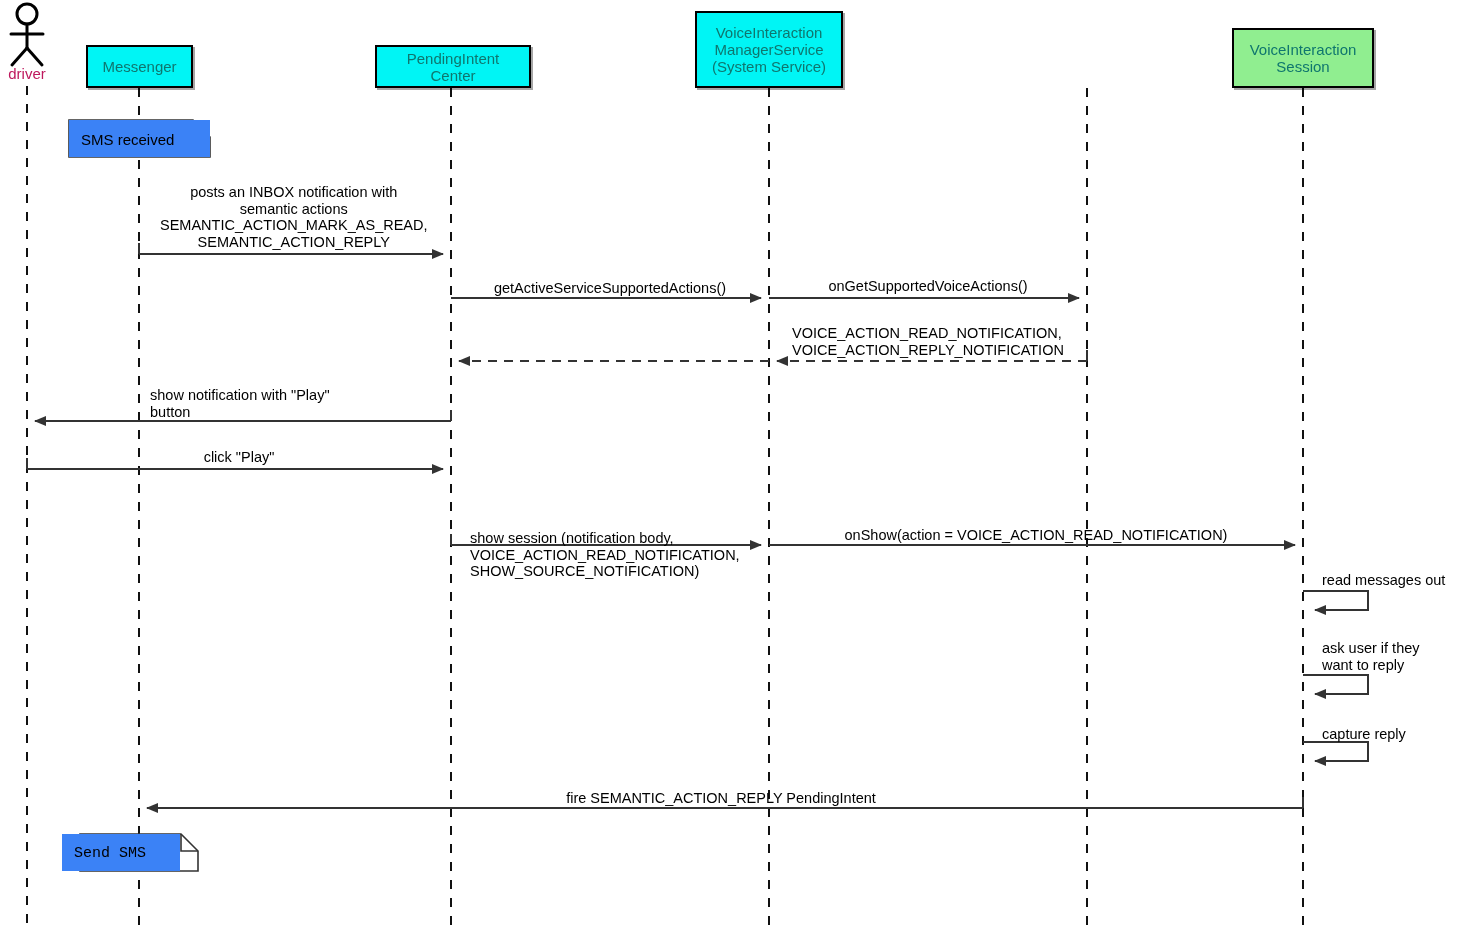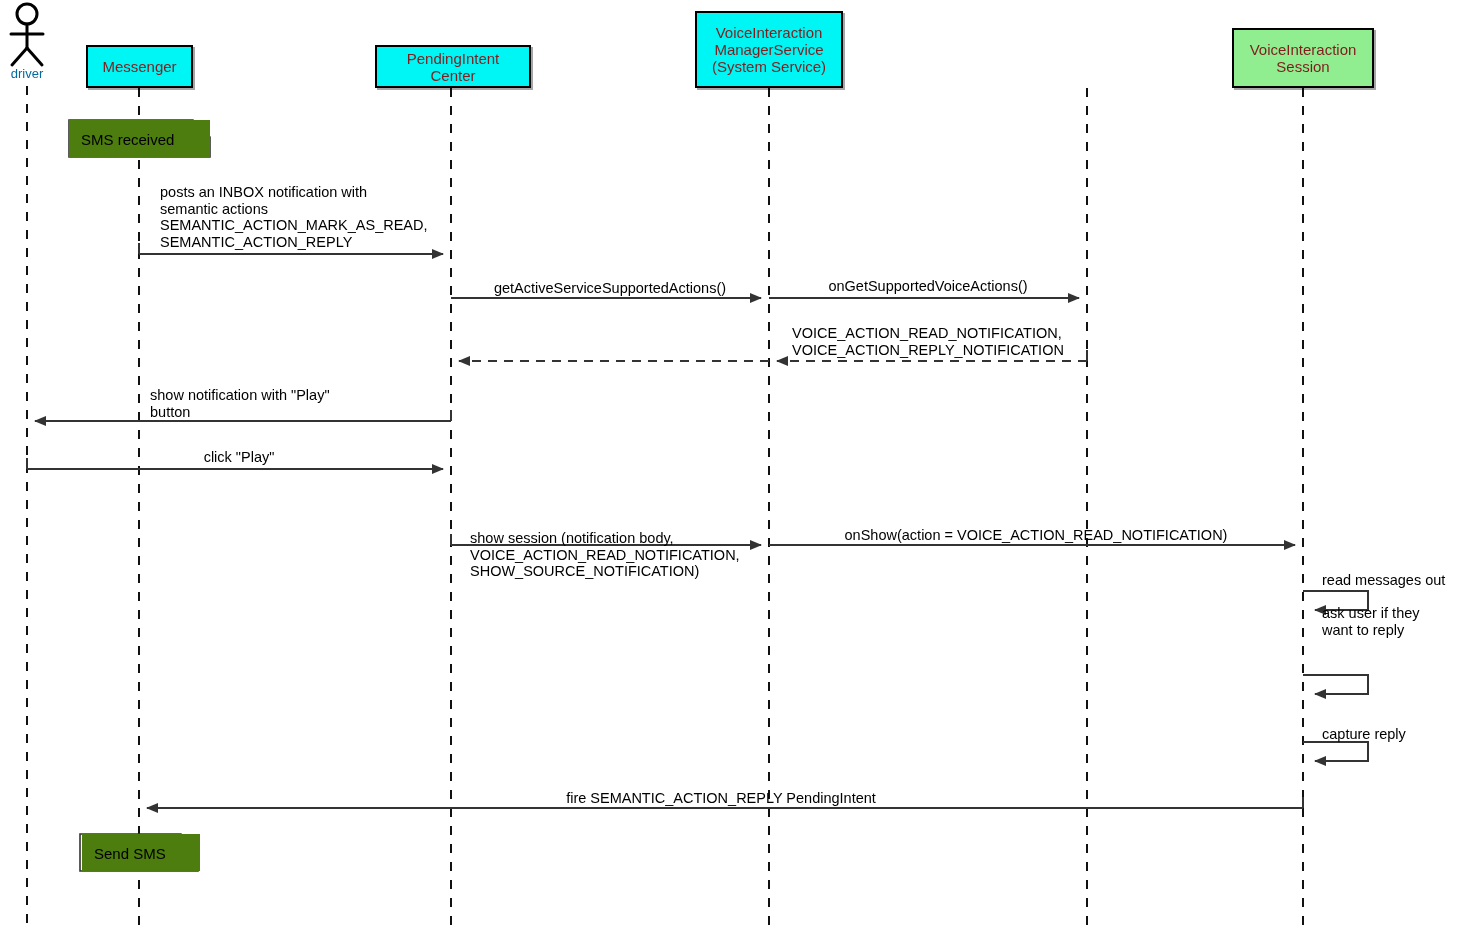--- a/index.html
+++ b/index.html
@@ -55,30 +55,30 @@
     position: absolute;
     box-sizing: border-box;
     border: 2px solid #000000;
     box-shadow: 2px 2px 0 rgba(0,0,0,0.35);
     display: flex;
     align-items: center;
     justify-content: center;
     text-align: center;
     font-size: 15px;
     line-height: 17px;
-    color: #7f1d1d;
+    color: #0f766e;
     white-space: pre-line;
     padding: 14px 6px;
   }
   .box.cyan { background: #00F5F5; }
   .box.green { background: #90EE90; }
   .note {
     position: absolute;
     box-sizing: border-box;
-    background: #4d7c0f;
+    background: #3b82f6;
     font-size: 15px;
     line-height: 17px;
     color: #000000;
   }
   .note .note-text {
     position: absolute;
     left: 12px;
     top: 50%;
     transform: translateY(-50%);
     white-space: nowrap;
@@ -87,25 +87,25 @@
     position: absolute;
     font-size: 14.5px;
     line-height: 16.5px;
     color: #000000;
     white-space: pre-line;
   }
   .lbl.center { text-align: left; transform: translateX(-50%); }
   .lbl.left { text-align: left; }
   .actor-label {
     position: absolute;
-    font-size: 13px;
+    font-size: 15px;
     line-height: 16px;
     text-align: left;
     transform: translateX(-50%);
-    color: #0369a1;
+    color: #be185d;
   }
 </style>
 </head>
 <body>
 
 <div id="diagram-root">
 
   <svg class="layer" viewBox="0 0 1457 929">
     <defs>
       <marker id="arrow-right" markerWidth="12" markerHeight="10" refX="11" refY="5" orient="auto" markerUnits="userSpaceOnUse">
@@ -207,25 +207,25 @@
 ManagerService
 (System Service)</div>
 
 
   <div class="box green" style="left:1232px; top:28px; width:142px; height:60px;">VoiceInteraction
 Session</div>
 
   <div class="note" style="left:69px; top:120px; width:141px; height:37px;">
     <span class="note-text">SMS received</span>
   </div>
-  <div class="note" style="left:82px; top:834px; width:118px; height:37px;">
+  <div class="note" style="left:62px; top:834px; width:118px; height:37px;font-family:Liberation Mono, monospace;">
     <span class="note-text">Send SMS</span>
   </div>
 
-  <div class="lbl left" style="left:160px; top:184px;">posts an INBOX notification with
+  <div class="lbl left" style="left:160px; top:184px;text-align:center;">posts an INBOX notification with
 semantic actions
 SEMANTIC_ACTION_MARK_AS_READ,
 SEMANTIC_ACTION_REPLY</div>
 
   <div class="lbl center" style="left:610px; top:280px;">getActiveServiceSupportedActions()</div>
 
   <div class="lbl center" style="left:928px; top:278px;">onGetSupportedVoiceActions()</div>
 
   <div class="lbl center" style="left:928px; top:325px;">VOICE_ACTION_READ_NOTIFICATION,
 VOICE_ACTION_REPLY_NOTIFICATION</div>
@@ -238,18 +238,18 @@
   <div class="lbl left" style="left:470px; top:495px;margin-top:35px;">show session (notification body,
 VOICE_ACTION_READ_NOTIFICATION,
 SHOW_SOURCE_NOTIFICATION)</div>
 
   <div class="lbl center" style="left:1036px; top:527px;">onShow(action = VOICE_ACTION_READ_NOTIFICATION)</div>
 
   <div class="lbl center" style="left:721px; top:790px;">fire SEMANTIC_ACTION_REPLY PendingIntent</div>
 
   <div class="lbl left" style="left:1322px; top:572px;text-align:right;">read messages out</div>
 
-  <div class="lbl left" style="left:1322px; top:605px;">ask user if they
+  <div class="lbl left" style="left:1322px; top:640px;">ask user if they
 want to reply</div>
 
   <div class="lbl left" style="left:1322px; top:726px;">capture reply</div>
 
 </div>
 
 </body></html>

